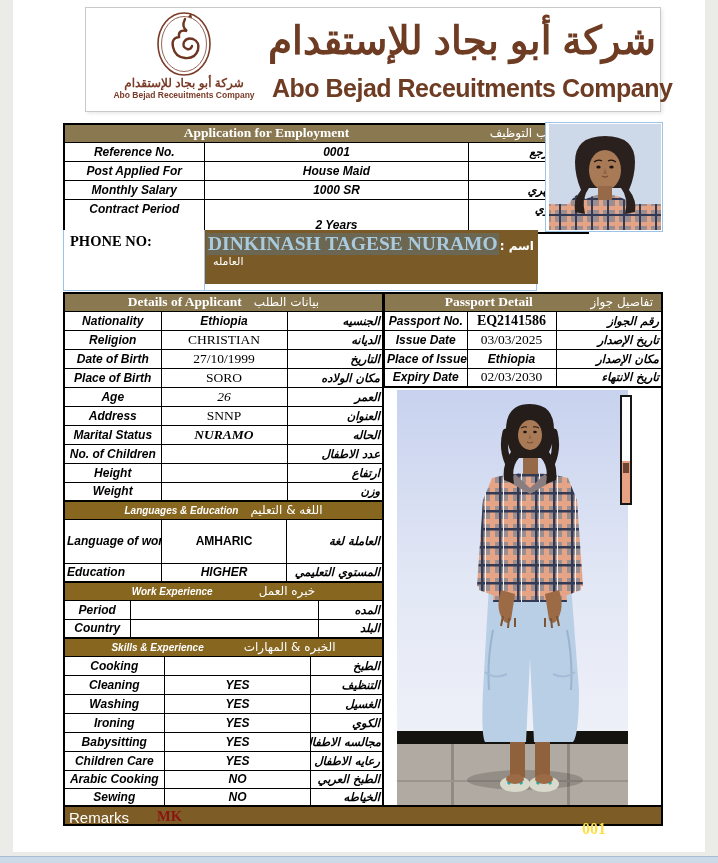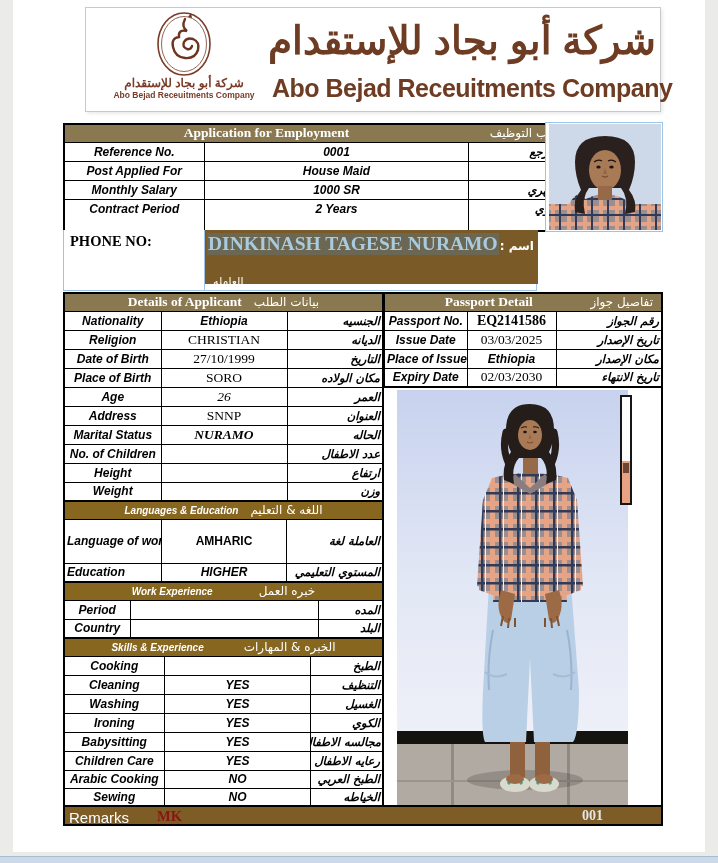--- a/index.html
+++ b/index.html
@@ -54,43 +54,43 @@
   .phone-row { position:absolute; left:63px; top:230px; width:474px; height:61px;
                border:1px solid #9dc3e6; border-top:none; background:#fff; }
   .phone-cell { position:absolute; left:0; top:0; width:141px; height:100%; border-right:1px solid #9dc3e6;
                 padding:3px 6px; font-family:"Liberation Serif", serif; font-weight:bold; font-size:14.5px; color:#000; }
   .name-box { position:absolute; left:141px; top:0; width:333px; height:54px; background:#7a5a26; padding:3px 2px 0 2px; }
   .name-line { display:flex; align-items:baseline; direction:ltr; }
   .name-hl { background:#6c6753; color:#a9cbdf; font-family:"Liberation Serif", serif; font-weight:bold;
              font-size:19.5px; line-height:22px; padding:0 1px; white-space:nowrap; }
   .name-suffix { color:#fff; font-size:12px; font-weight:bold; margin-left:1px;
                  font-family:"DejaVu Sans", sans-serif; white-space:nowrap; }
-  .name-ar2 { color:#fff; font-size:11px; margin:20px 0 0 6px; direction:rtl; text-align:left;
+  .name-ar2 { color:#fff; font-size:11px; margin:0 0 0 6px; direction:rtl; text-align:left;
               font-family:"DejaVu Sans", sans-serif; }
 
   
   .photo1 { position:absolute; left:545px; top:122px; width:118px; height:110px;
             border:1px solid #9dc3e6; background:#fff; }
   .photo1 svg { position:absolute; right:1px; top:1px; }
   .photo2 { position:absolute; left:397px; top:390px; width:231px; height:415px; }
   .fragment { position:absolute; left:620px; top:395px; width:12px; height:110px;
               border:2px solid #161616; background:#fdfdfd; z-index:5; }
   .fragment .fpeach { position:absolute; left:0; bottom:0; width:100%; height:42px; background:#e7a284; }
   .fragment .fdark { position:absolute; left:1px; bottom:30px; width:6px; height:10px; background:#6d4533; }
 
   .vline { position:absolute; left:661px; top:386px; width:2px; height:421px; background:#000; }
 
   
   .remarks { position:absolute; left:63px; top:805px; width:600px; height:21px; background:#7d5c26;
              border:2px solid #000; }
   .remarks-label { position:absolute; left:4px; top:2px; color:#fff; font-size:15px; }
   .remarks-code { position:absolute; left:92px; top:1px; color:#8b1512; font-family:"Liberation Serif", serif;
                   font-weight:bold; font-size:14.5px; }
-  .remarks-num { position:absolute; left:517px; top:1px; color:#e5e5e5; font-family:"Liberation Serif", serif;
-                 font-weight:bold; font-size:14px; }
+  .remarks-num { position:absolute; left:517px; top:13px; color:#fde047; font-family:"Liberation Serif", serif;
+                 font-weight:bold; font-size:16px; }
 
   .w140 { width:140px; } .w119b { width:119px; }
   .w97 { width:97px; }  .w96 { width:96px; }
   .w83 { width:83px; }  .w106 { width:106px; }
   .w66 { width:66px; }  .w64 { width:64px; }
   .w100 { width:100px; } .w72 { width:72px; }
 </style>
 </head>
 <body>
 
@@ -137,21 +137,21 @@
       <td class="v-bi">House Maid</td>
       <td class="ar">وظيفة</td>
     </tr>
     <tr class="h19">
       <td class="lbl">Monthly Salary</td>
       <td class="v-bi">1000 SR</td>
       <td class="ar">راتب شهري</td>
     </tr>
     <tr class="h32 vtop">
       <td class="lbl" style="padding-top:2px;">Contract Period</td>
-      <td class="v-bi" style="padding-top:2px;">2 Years</td>
+      <td class="v-bi" style="padding-top:18px;">2 Years</td>
       <td class="ar" style="padding-top:2px;">مدة الكوي</td>
     </tr>
   </tbody>
     </table>
 
   <div class="photo1">
     <svg width="112" height="106" viewBox="0 0 112 106">
       <defs>
         <pattern id="plaid1" width="16" height="16" patternUnits="userSpaceOnUse">
           <rect width="16" height="16" fill="#9b8e90"></rect>

